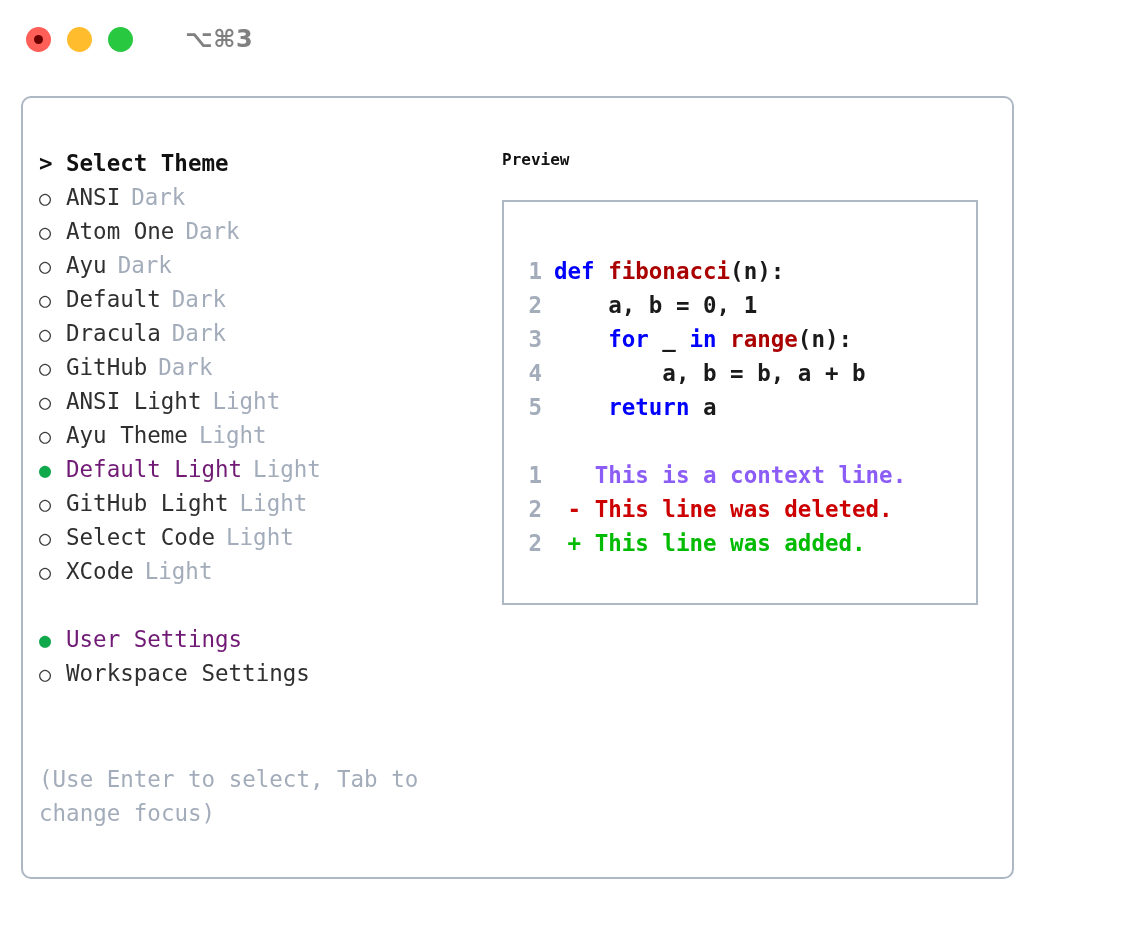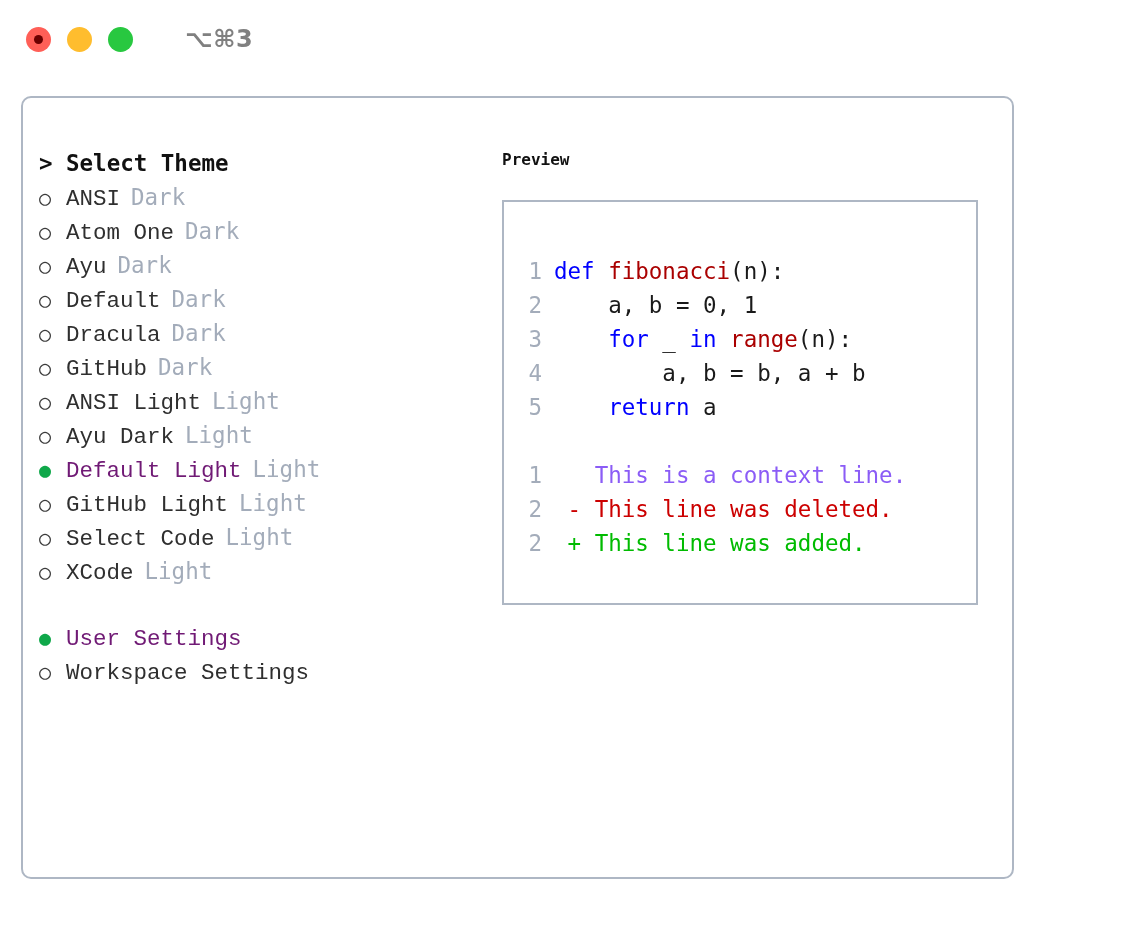--- a/index.html
+++ b/index.html
@@ -101,21 +101,21 @@
     color: #111111;
     font-weight: bold;
   }
   .bullet {
     width: 27px;
     flex: 0 0 auto;
     color: #3b3b3b;
     font-size: 20px;
   }
   .bullet.sel { color: #0fa84a; }
-  .name  { color: #2f2f2f; font-family: Liberation Mono, monospace; }
+  .name  { color: #2f2f2f; }
   .name.sel { color: #701a75; }
   .badge {
     color: #a3acba;
     margin-left: 11px;
   }
   .spacer-row { height: 34px; }
 
   #hint {
     position: absolute;
     left: 16px;
@@ -139,20 +139,21 @@
     color: #111111;
     margin-bottom: 31px;
   }
   #preview-box {
     width: 476px;
     height: 405px;
     border: 2px solid #aeb7c4;
     box-sizing: border-box;
     background: #ffffff;
     position: relative;
+    font-weight: bold;
   }
   #code {
     position: absolute;
     left: 12px;
     top: 52px;
     font-size: 22.5px;
     line-height: 34px;
     white-space: pre;
   }
   .cline { display: block; height: 34px; }
@@ -225,21 +226,21 @@
             <span class="name">GitHub</span>
             <span class="badge">Dark</span>
           </div>
           <div class="row">
             <span class="bullet">○</span>
             <span class="name">ANSI Light</span>
             <span class="badge">Light</span>
           </div>
           <div class="row">
             <span class="bullet">○</span>
-            <span class="name">Ayu Dark</span>
+            <span class="name">Ayu Theme</span>
             <span class="badge">Light</span>
           </div>
           <div class="row">
             <span class="bullet sel">●</span>
             <span class="name sel">Default Light</span>
             <span class="badge">Light</span>
           </div>
           <div class="row">
             <span class="bullet">○</span>
             <span class="name">GitHub Light</span>
@@ -265,20 +266,21 @@
             <span class="bullet sel">●</span>
             <span class="name sel">User Settings</span>
           </div>
           <div class="row">
             <span class="bullet">○</span>
             <span class="name">Workspace Settings</span>
           </div>
         </div>
     </div>
 
+    <div id="hint">(Use Enter to select, Tab to change focus)</div>
 
     <div id="right-col">
       <div id="preview-title">Preview</div>
       <div id="preview-box">
         <div id="code"><span class="cline"><span class="ln">1</span><span class="kw">def </span><span class="fn">fibonacci</span><span class="plain">(n):</span></span><span class="cline"><span class="ln">2</span><span class="plain">    a, b = 0, 1</span></span><span class="cline"><span class="ln">3</span><span class="plain">    </span><span class="kw">for</span><span class="plain"> _ </span><span class="kw">in</span><span class="plain"> </span><span class="fn">range</span><span class="plain">(n):</span></span><span class="cline"><span class="ln">4</span><span class="plain">        a, b = b, a + b</span></span><span class="cline"><span class="ln">5</span><span class="plain">    </span><span class="kw">return</span><span class="plain"> a</span></span><span class="gap"></span><span class="cline"><span class="ln">1</span><span class="ctx">   This is a context line.</span></span><span class="cline"><span class="ln">2</span><span class="del"> - This line was deleted.</span></span><span class="cline"><span class="ln">2</span><span class="add"> + This line was added.</span></span></div>
       </div>
     </div>
 
   </div>
 </div>

